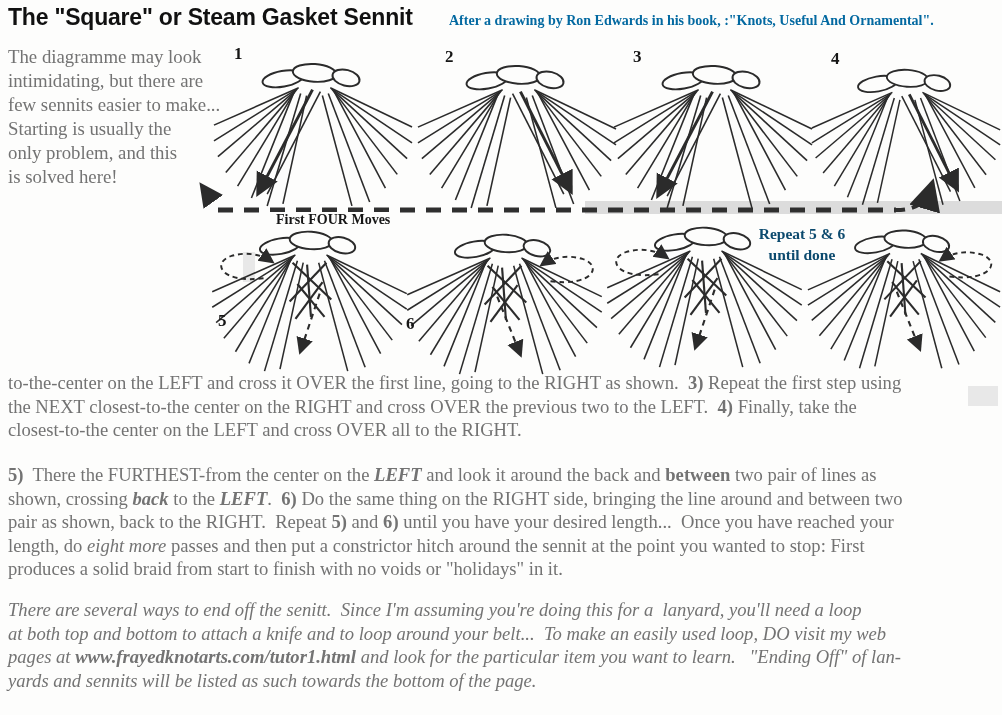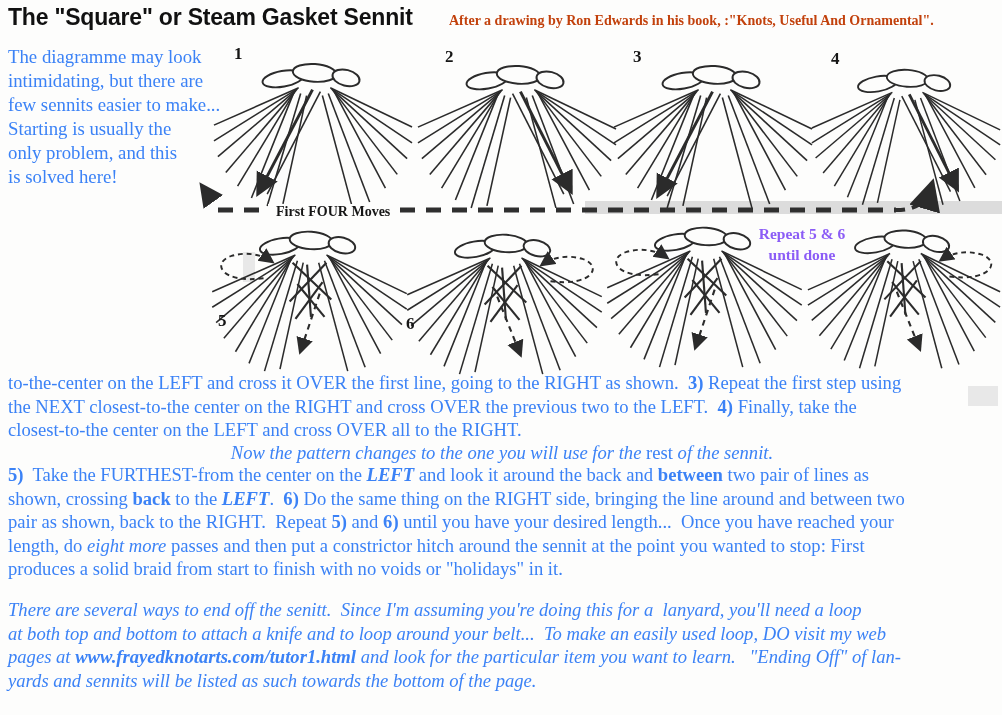--- a/index.html
+++ b/index.html
@@ -7,35 +7,35 @@
     position:relative; width:1002px; height:715px; overflow:hidden;
     background:#fdfdfc; font-family:"Liberation Serif", serif; color:#1b1b1b;
   }
   .abs{position:absolute;}
   .title{
     left:8px; top:4px; margin:0; font-family:"Liberation Sans", sans-serif;
     font-weight:bold; font-size:23px; color:#111; letter-spacing:-0.2px; white-space:pre;
   }
   .subtitle{
     left:449px; top:13px; font-family:"Liberation Serif", serif; font-weight:bold;
-    font-size:14px; color:#c2410c; white-space:pre;
+    font-size:14px; color:#0369a1; white-space:pre;
   }
   .txt{
-    white-space:pre; font-size:18.6px; line-height:23.6px; color:#3b82f6; z-index:5;
+    white-space:pre; font-size:18.6px; line-height:23.6px; color:#737373; z-index:5;
   }
   .fig{z-index:2;}
   .fignum{
     font-weight:bold; font-size:17px; color:#161616; z-index:6; white-space:pre;
   }
   .caption{
     font-weight:bold; font-size:14px; color:#161616; background:#fdfdfc;
     padding:0 8px; z-index:6; white-space:pre;
   }
   .caption-repeat{
-    font-weight:bold; font-size:15.5px; color:#8b5cf6; text-align:center;
+    font-weight:bold; font-size:15.5px; color:#0c4a6e; text-align:center;
     width:158px; line-height:21px; z-index:6; white-space:pre-line;
   }
   .baseline{z-index:4;}
   .artifact{background:#dcdcdc; z-index:1;}
   .artifact.light{background:#e8e8e8;}
 </style>
 </head>
 <body>
 
 <div class="page">
@@ -143,42 +143,41 @@
       <use href="#loopR"></use>
       <use href="#dDnR"></use>
     </svg>
 
   <svg class="abs baseline" style="left:196px; top:173px;" width="775" height="46">
     <path d="M22,37 H700" fill="none" stroke="#2f2f2f" stroke-width="5" stroke-dasharray="15 11"></path>
     <path d="M700,37 C 722,37 731,28 736,11" fill="none" stroke="#2f2f2f" stroke-width="4" stroke-dasharray="9 7" marker-end="url(#mA)"></path>
     <path d="M16,27 L6,13" fill="none" stroke="#2f2f2f" stroke-width="3" marker-end="url(#mA)"></path>
   </svg>
 
-  <span class="abs caption" style="left:268px; top:204px;">First FOUR Moves</span>
+  <span class="abs caption" style="left:268px; top:212px;">First FOUR Moves</span>
   <span class="abs caption-repeat" style="left:723px; top:223px;">Repeat 5 &amp; 6
 until done</span>
   <span class="abs fignum" style="left:234px; top:44px;">1</span>
   <span class="abs fignum" style="left:445px; top:47px;">2</span>
   <span class="abs fignum" style="left:633px; top:47px;">3</span>
   <span class="abs fignum" style="left:831px; top:49px;">4</span>
   <span class="abs fignum" style="left:218px; top:311px;">5</span>
   <span class="abs fignum" style="left:406px; top:314px;">6</span>
 
   <div class="abs txt" style="left:8px; top:45px; font-size:18.8px; line-height:24px;">The diagramme may look
 intimidating, but there are
 few sennits easier to make...
 Starting is usually the
 only problem, and this
 is solved here!</div>
   <div class="abs txt" style="left:8px; top:371px;"><span>to-the-center on the LEFT and cross it OVER the first line, going to the RIGHT as shown.  </span><span style="font-weight: bold;">3)</span><span> Repeat the first step using
 the NEXT closest-to-the center on the RIGHT and cross OVER the previous two to the LEFT.  </span><span style="font-weight: bold;">4)</span><span> Finally, take the
 closest-to-the center on the LEFT and cross OVER all to the RIGHT.</span></div>
-  <div class="abs txt" style="left:7px; top:441px; width:990px; text-align:center;"><span style="font-style: italic;">Now the pattern changes to the one you will use for the </span><span>rest</span><span style="font-style: italic;"> of the sennit.</span></div>
-  <div class="abs txt" style="left:8px; top:463px;"><span style="font-weight: bold;">5)</span><span>  Take the FURTHEST-from the center on the </span><span style="font-weight: bold; font-style: italic;">LEFT</span><span> and look it around the back and </span><span style="font-weight: bold; margin-top: 16px;">between</span><span> two pair of lines as
-shown, crossing </span><span style="font-weight: bold; ">back</span><span> to the </span><span style="font-weight: bold; font-style: italic;">LEFT</span><span>.  </span><span style="font-weight: bold;">6)</span><span> Do the same thing on the RIGHT side, bringing the line around and between two
+  <div class="abs txt" style="left:8px; top:463px;"><span style="font-weight: bold;">5)</span><span>  There the FURTHEST-from the center on the </span><span style="font-weight: bold; font-style: italic;">LEFT</span><span> and look it around the back and </span><span style="font-weight: bold; margin-top: 16px;">between</span><span> two pair of lines as
+shown, crossing </span><span style="font-weight: bold; font-style: italic;">back</span><span> to the </span><span style="font-weight: bold; font-style: italic;">LEFT</span><span>.  </span><span style="font-weight: bold;">6)</span><span> Do the same thing on the RIGHT side, bringing the line around and between two
 pair as shown, back to the RIGHT.  Repeat </span><span style="font-weight: bold;">5)</span><span> and </span><span style="font-weight: bold;">6)</span><span> until you have your desired length...  Once you have reached your
 length, do </span><span style="font-weight: normal; font-style: italic;">eight more</span><span> passes and then put a constrictor hitch around the sennit at the point you wanted to stop: First
 produces a solid braid from start to finish with no voids or "holidays" in it.</span></div>
   <div class="abs txt" style="left:8px; top:598px;font-style:italic;"><span>There are several ways to end off the senitt.  Since I'm assuming you're doing this for a  lanyard, you'll need a loop
 at both top and bottom to attach a knife and to loop around your belt...  To make an easily used loop, DO visit my web
 pages at </span><span style="font-weight: bold; margin-top: 20px;">www.frayedknotarts.com/tutor1.html</span><span> and look for the particular item you want to learn.   "Ending Off" of lan-
 yards and sennits will be listed as such towards the bottom of the page.</span></div>
 
 </div>
 

